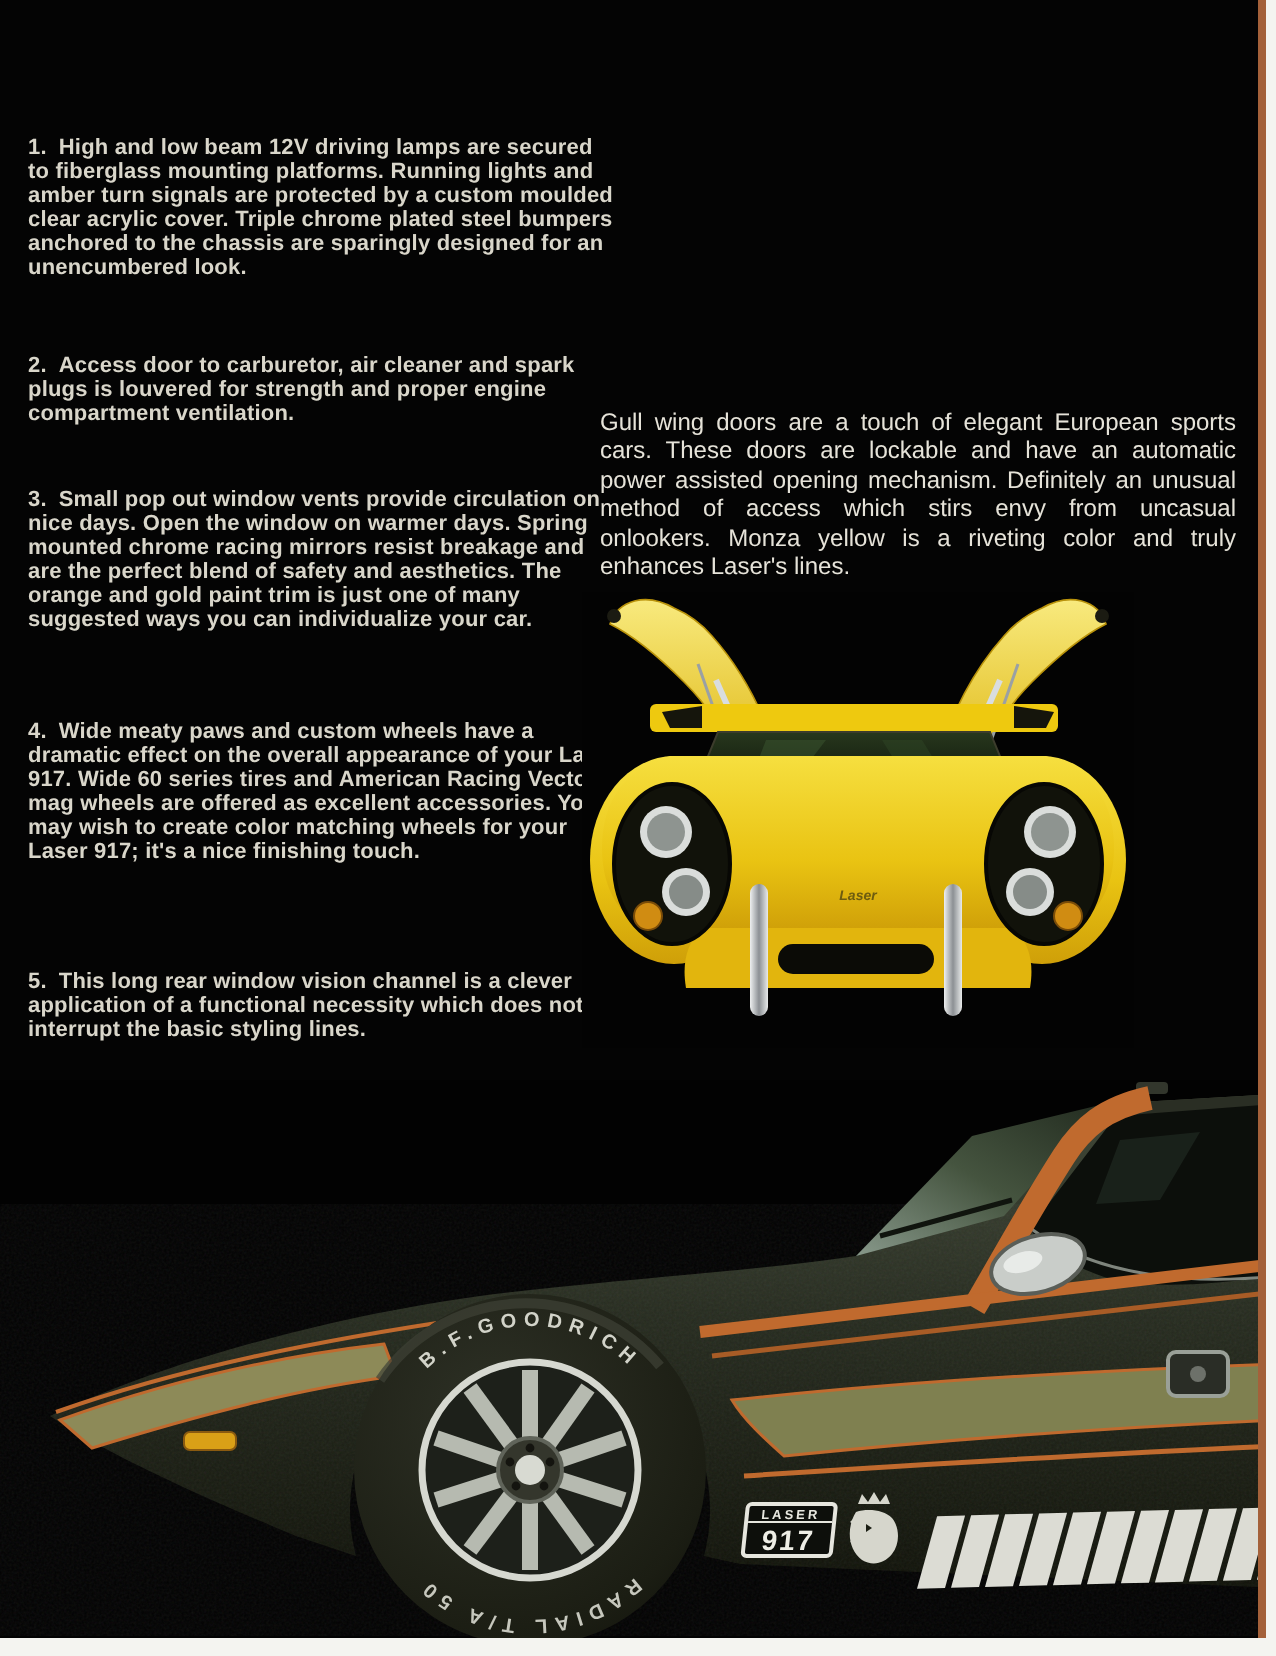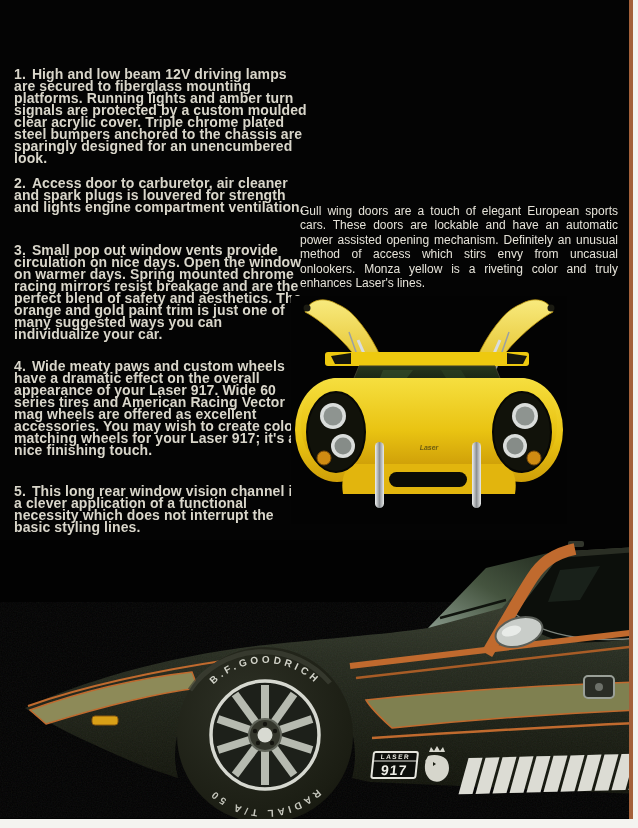--- a/index.html
+++ b/index.html
@@ -3,21 +3,21 @@
 <meta charset="utf-8">
 <style>
   html,body{margin:0;padding:0;background:#111;}
   .page{
     position:relative;width:638px;height:828px;background:#040404;overflow:hidden;
     font-family:"Liberation Sans",sans-serif;
   }
   
   .feature{
     position:absolute;left:14px;width:296px;color:#d9d6ca;
-    font-size:14px;font-weight:bold;line-height:12px;letter-spacing:.1px;
+    font-size:11px;font-weight:bold;line-height:12px;letter-spacing:.1px;
   }
   .feature .num{padding-right:6px;}
   #f1{top:68px}#f2{top:177px}#f3{top:244px}#f4{top:360px}#f5{top:485px}#f6{top:546px}
   
   .gullwing-par{
     position:absolute;left:300px;top:204px;width:318px;color:#e6e3d9;
     font-size:12px;line-height:14.4px;text-align:justify;font-weight:normal;
   }
   .photo{position:absolute;}
   #gullwingPhoto{left:291px;top:296px;}
@@ -27,21 +27,21 @@
   .margin-right{position:absolute;left:633px;top:0;width:5px;height:828px;background:#f4f4f0;z-index:6;}
   .edge-line{position:absolute;left:629px;top:0;width:4px;height:820px;background:#a4613a;z-index:5;}
 </style>
 </head>
 <body>
 
 <div class="page">
 
   <div class="features">
     <div class="feature" id="f1"><span class="num">1.</span><span>High and low beam 12V driving lamps are secured to fiberglass mounting platforms. Running lights and amber turn signals are protected by a custom moulded clear acrylic cover. Triple chrome plated steel bumpers anchored to the chassis are sparingly designed for an unencumbered look.</span></div>
-    <div class="feature" id="f2"><span class="num">2.</span><span>Access door to carburetor, air cleaner and spark plugs is louvered for strength and lights engine compartment ventilation.</span></div>
+    <div class="feature" id="f2"><span class="num">2.</span><span>Access door to carburetor, air cleaner and spark plugs is louvered for strength and proper engine compartment ventilation.</span></div>
     <div class="feature" id="f3"><span class="num">3.</span><span>Small pop out window vents provide circulation on nice days. Open the window on warmer days. Spring mounted chrome racing mirrors resist breakage and are the perfect blend of safety and aesthetics.  The orange and gold paint trim is just one of many suggested ways you can individualize your car.</span></div>
     <div class="feature" id="f4"><span class="num">4.</span><span>Wide meaty paws and custom wheels have a dramatic effect on the overall appearance of your Laser 917.  Wide 60 series tires and American Racing Vector mag wheels are offered as excellent accessories.  You may wish to create color matching wheels for your Laser 917; it's a nice finishing touch.</span></div>
     <div class="feature" id="f5"><span class="num">5.</span><span>This long rear window vision channel is a clever application of a functional necessity which does not interrupt the basic styling lines.</span></div>
     <div class="feature" id="f6"><span class="num">6.</span><span>The red lights are brake and running lights.  Amber is the signaling lamp.  And the clear is the reversing illuminator.  Each snaps easily into the standardized wiring harness.</span></div>
   </div>
 
   <div class="gullwing-par">Gull wing doors are a touch of elegant European sports cars. These doors are lockable and have an automatic power assisted opening mechanism. Definitely an unusual method of access which stirs envy from uncasual onlookers. Monza yellow is a riveting color and truly enhances Laser's lines.</div>
 
   <svg id="gullwingPhoto" class="photo" width="276" height="228" viewBox="0 0 276 228">
     <defs>

